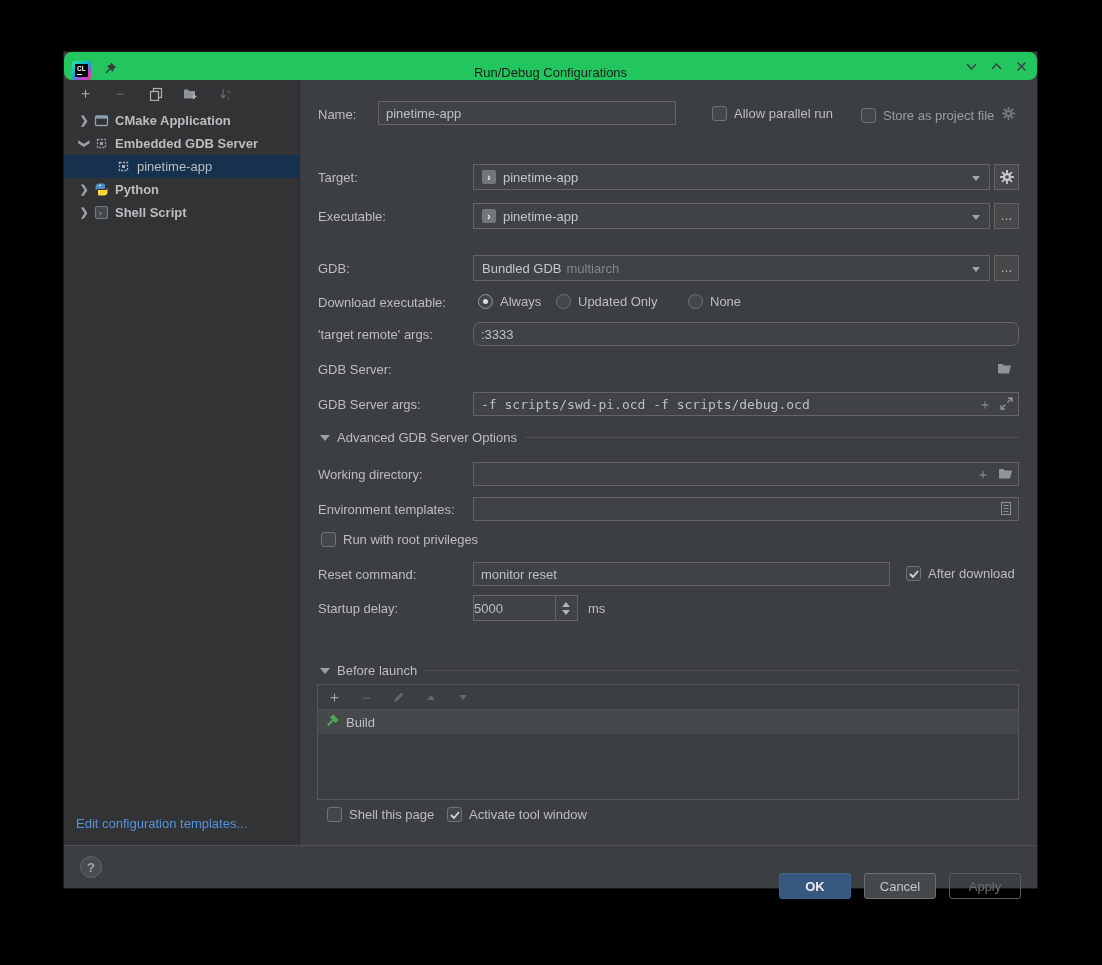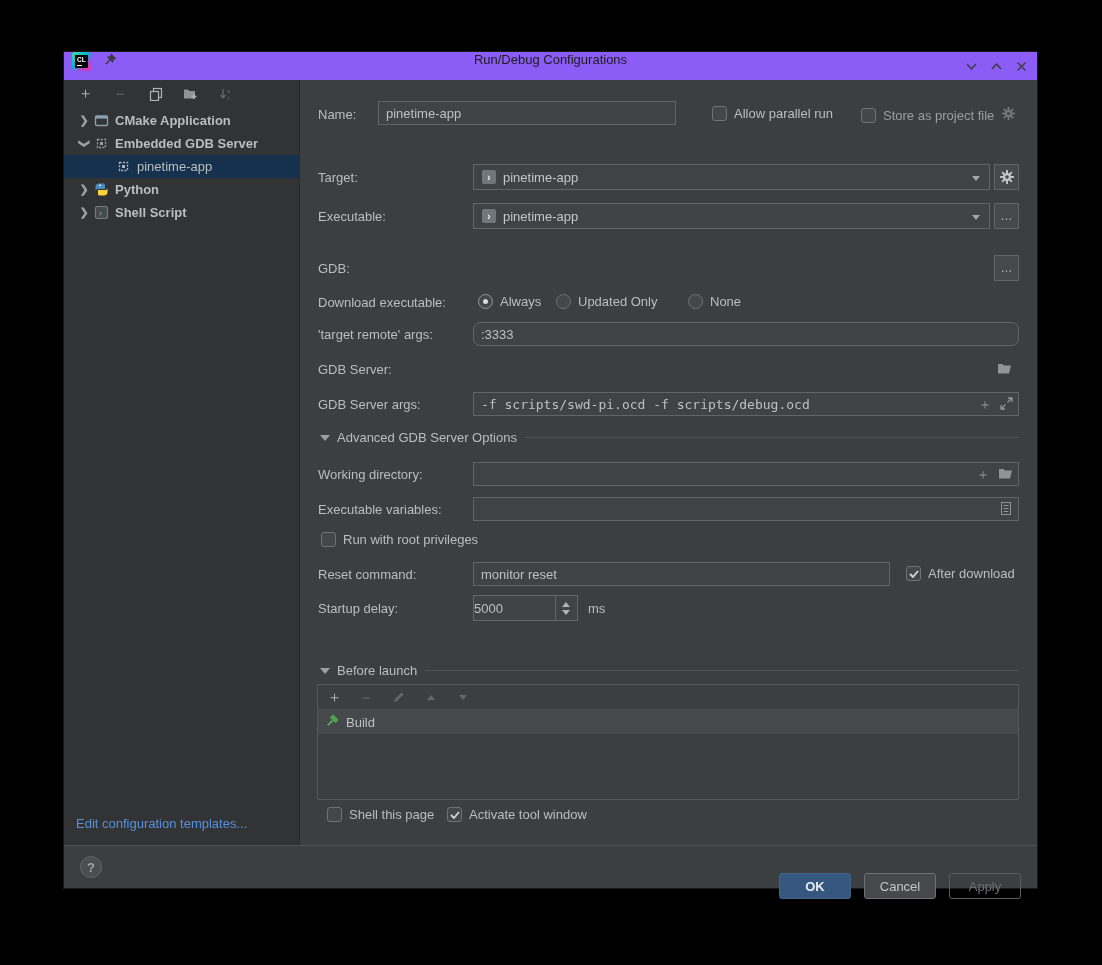--- a/index.html
+++ b/index.html
@@ -1,20 +1,20 @@
 <!DOCTYPE html>
 <html><head>
 <meta charset="utf-8">
 <style>
   * { box-sizing: border-box; margin: 0; padding: 0; }
   html, body { width: 1102px; height: 965px; background: #000; font-family: "Liberation Sans", sans-serif; }
   .window { position: absolute; left: 64px; top: 52px; width: 973px; height: 836px; background: #3c3f41; outline: 1px solid #191919; }
 
   
-  .titlebar { position: relative; height: 28px; background: #8b5cf6; display: flex; align-items: flex-start; }
+  .titlebar { position: relative; height: 28px; background: #22c55e; display: flex; align-items: flex-end; border-radius: 8px; }
   .title { position: absolute; left: 0; right: 0; text-align: center; font-size: 13px; color: #1d1d1d; }
   .clion-logo { width: 19px; height: 19px; margin-left: 8px; border-radius: 3px;
     background: linear-gradient(140deg, #3be39c 0%, #0ab0d3 45%, #b544d5 72%, #ef3895 100%);
     display: flex; align-items: center; justify-content: center; position: relative; z-index: 2; }
   .clion-inner { width: 13px; height: 13px; background: #000; display: flex; flex-direction: column;
     align-items: flex-start; justify-content: center; padding-left: 2px; }
   .clion-inner .cl { color: #fff; font-size: 6.5px; font-weight: bold; line-height: 6px; }
   .clion-inner .bar { width: 5px; height: 1.5px; background: #fff; margin-top: 1.5px; }
   .pin { margin-left: 12px; z-index: 2; }
   .win-controls { position: absolute; right: 8px; top: 0; height: 28px; display: flex; align-items: center; gap: 10px; z-index: 2; }
@@ -274,20 +274,25 @@
 
       <div class="row" style="left:18px; top:129px;"><span class="lbl">Executable:</span></div>
       <div class="combo" style="left:173px; top:123px; width:517px;">
         <span class="run-ico">›</span>
         <span class="combo-text">pinetime-app</span>
         <span class="arrow"></span>
       </div>
       <div class="sq-btn" style="left:694px; top:123px;">…</div>
 
       <div class="row" style="left:18px; top:181px;"><span class="lbl">GDB:</span></div>
+      <div class="combo" style="left:173px; top:175px; width:517px;">
+        <span class="combo-text" style="margin-left:0;">Bundled GDB</span>
+        <span class="combo-hint">multiarch</span>
+        <span class="arrow"></span>
+      </div>
       <div class="sq-btn" style="left:694px; top:175px;">…</div>
 
       <div class="row" style="left:18px; top:215px;"><span class="lbl">Download executable:</span></div>
       <div class="row cb-row" style="left:178px; top:214px;">
         <span class="radio selected"></span>
         <span class="lbl">Always</span>
       </div>
       <div class="row cb-row" style="left:256px; top:214px;">
         <span class="radio"></span>
         <span class="lbl">Updated Only</span>
@@ -324,21 +329,21 @@
 
       <div class="row" style="left:18px; top:387px;"><span class="lbl">Working directory:</span></div>
       <input class="tf" style="left: 173px; top: 382px; width: 546px; padding-right: 44px;" value="">
       <div class="field-icons" style="right:24px; top:386px; gap:8px;">
         <span style="color:#8f9496; font-size:14px;">＋</span>
         <span><svg width="15" height="13" viewBox="0 0 15 13">
               <path d="M1 2 h4.5 l1.3 1.6 H14 l-2 8 H1 Z" fill="#8f9496"></path>
             </svg></span>
       </div>
 
-      <div class="row" style="left:18px; top:422px;"><span class="lbl">Executable variables:</span></div>
+      <div class="row" style="left:18px; top:422px;"><span class="lbl">Environment templates:</span></div>
       <input class="tf" style="left: 173px; top: 417px; width: 546px; padding-right: 26px;" value="">
       <div class="field-icons" style="right:26px; top:421px;">
         <span><svg width="10" height="13" viewBox="0 0 10 13">
               <rect x="0.5" y="0.5" width="9" height="12" fill="none" stroke="#8f9496"></rect>
               <path d="M2.5 3.5 h5 M2.5 6.5 h5 M2.5 9.5 h5" stroke="#8f9496"></path>
             </svg></span>
       </div>
 
       <div class="row cb-row" style="left:21px; top:452px;">
         <span class="cb"></span>

